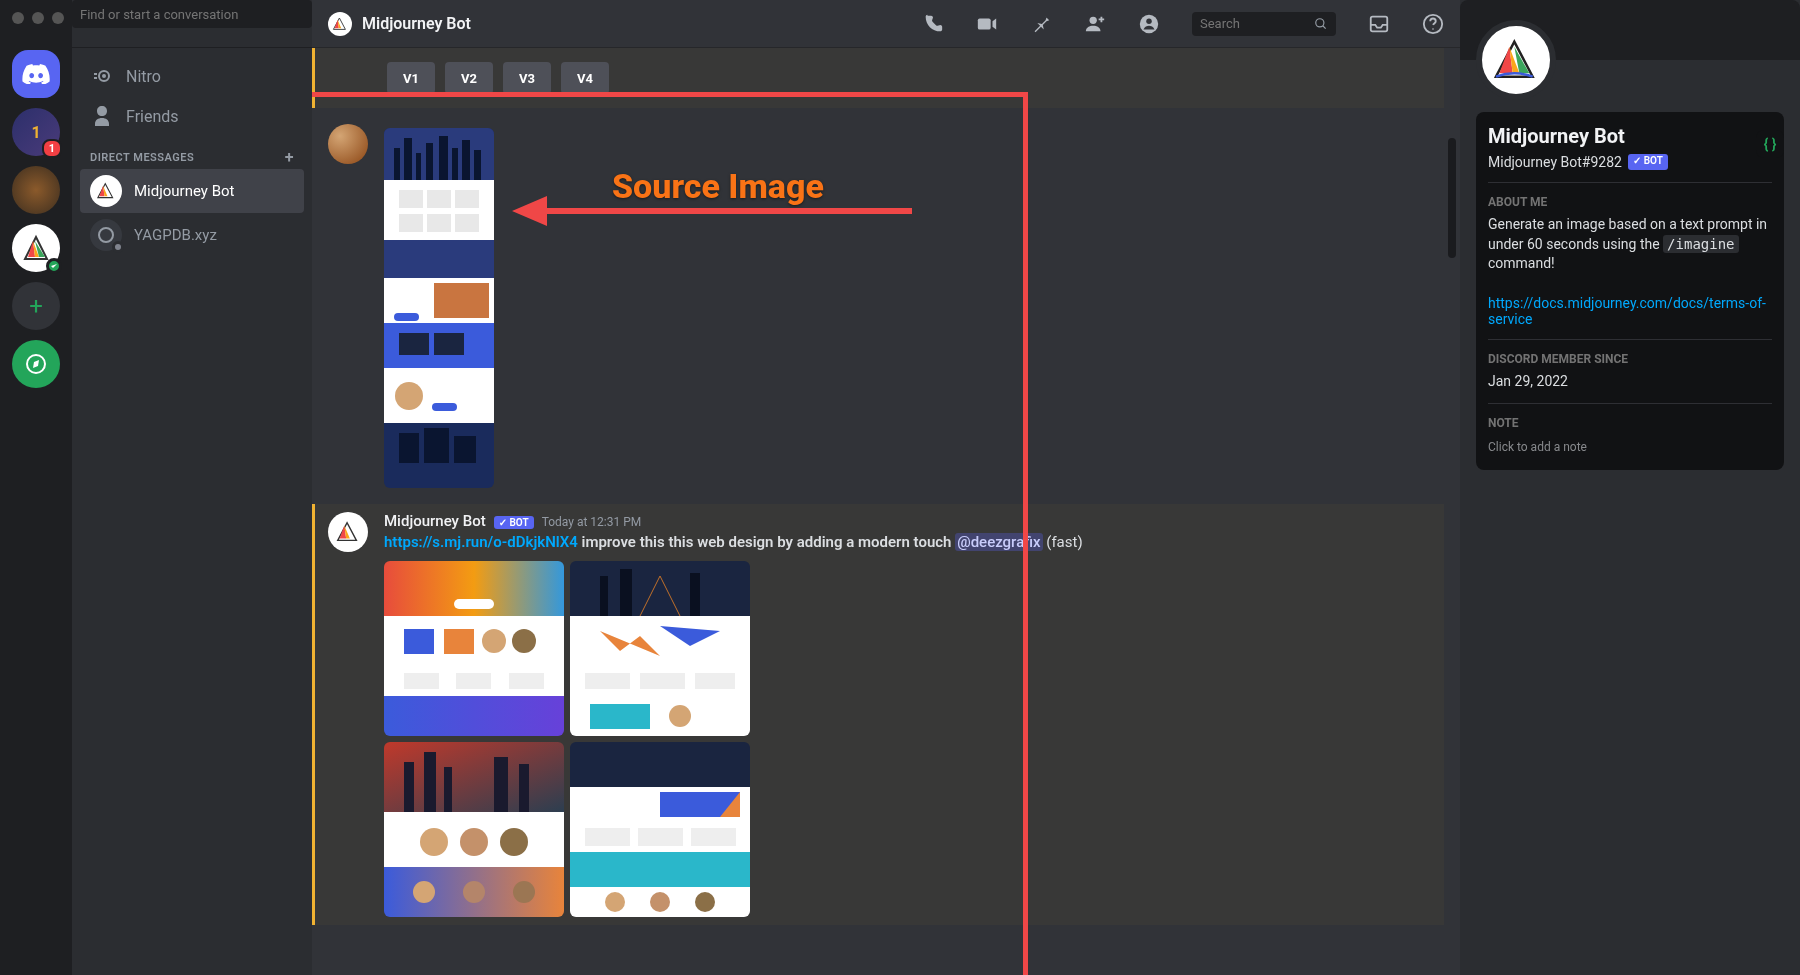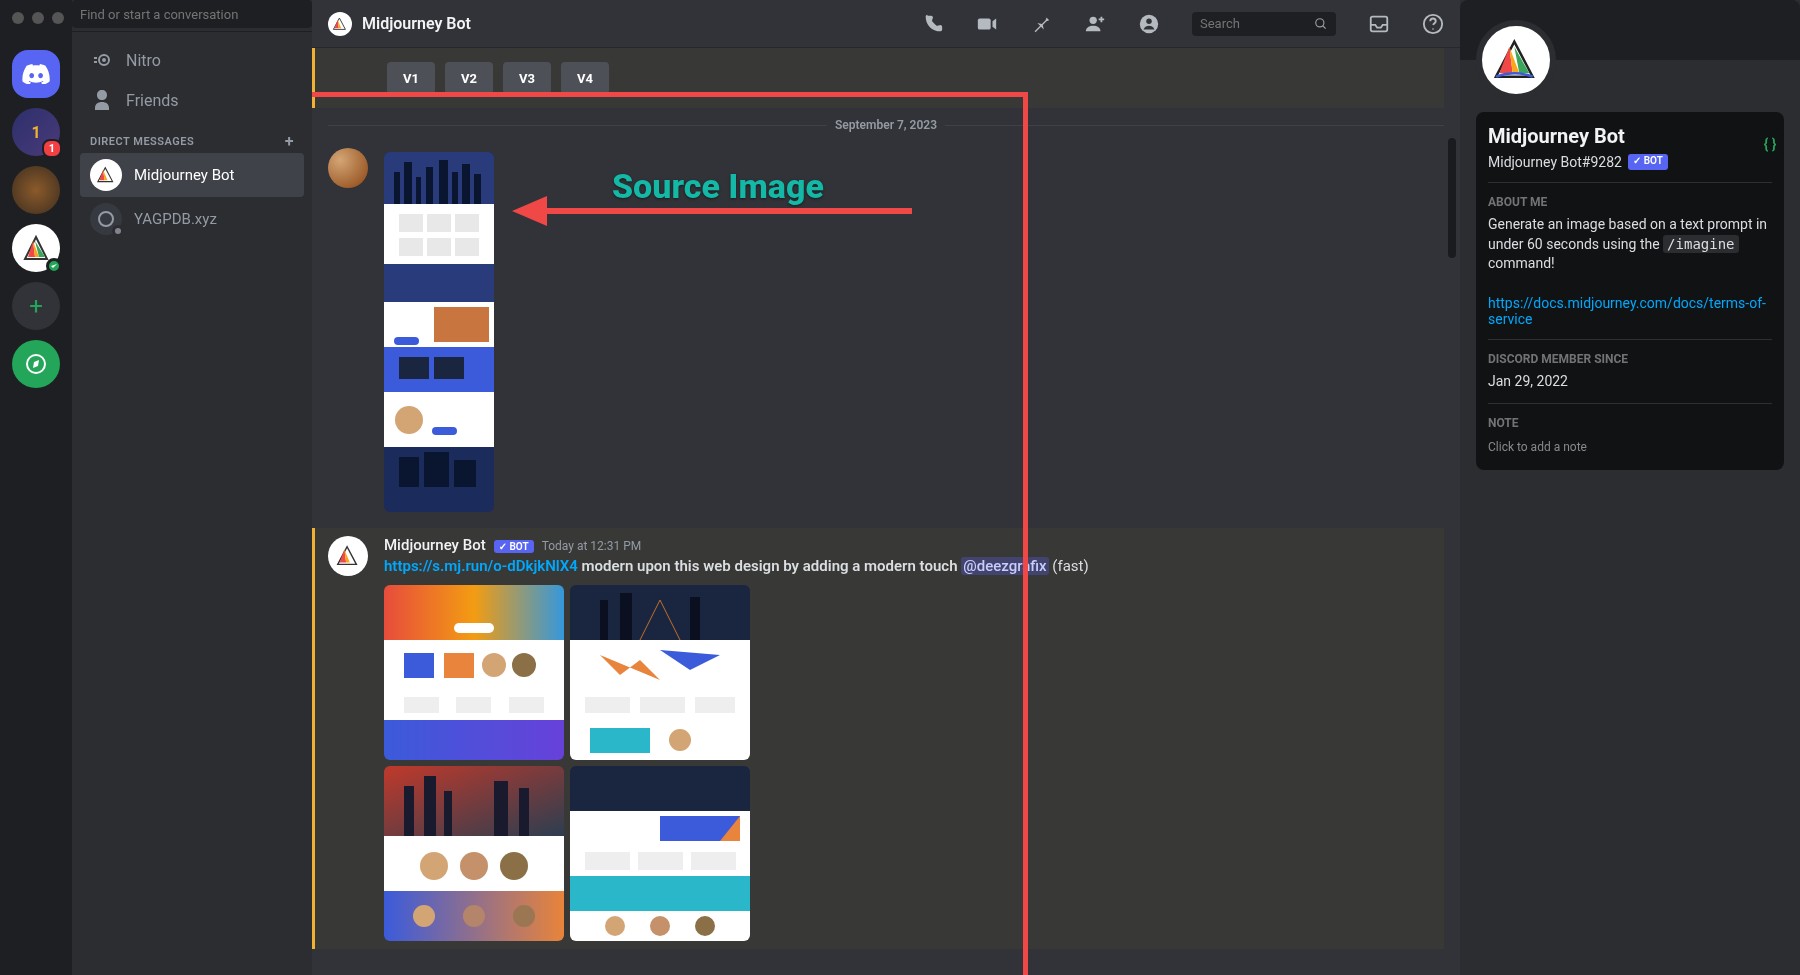--- a/index.html
+++ b/index.html
@@ -7,21 +7,21 @@
 .app{display:flex;height:975px}
 .traffic-lights{position:absolute;top:12px;left:12px;display:flex;gap:8px;z-index:100}
 .traffic-light{width:12px;height:12px;border-radius:50%;background:#555}
 .server-list{width:72px;background:#1e1f22;display:flex;flex-direction:column;align-items:center;padding-top:50px;gap:10px}
 .server-icon{width:48px;height:48px;border-radius:50%;background:#313338;display:flex;align-items:center;justify-content:center;cursor:pointer;position:relative}
 .server-icon.discord{background:#5865f2;border-radius:16px}
 .server-icon.add{background:#313338;color:#23a55a;font-size:24px}
 .server-icon.explore{background:#23a55a}
 .server-badge{position:absolute;bottom:-2px;right:-2px;background:#f23f43;color:#fff;border-radius:8px;font-size:11px;padding:1px 5px;font-weight:700;border:2px solid #1e1f22}
 .channel-list{width:240px;background:#2b2d31;display:flex;flex-direction:column}
-.search-box{height:32px;border-bottom:1px solid #1e1f22}
+.search-box{height:48px;border-bottom:1px solid #1e1f22}
 .search-input{width:100%;height:28px;background:#1e1f22;border:none;border-radius:4px;padding:0 8px;color:#949ba4;font-size:13px}
 .nav-section{padding:8px}
 .nav-item{display:flex;align-items:center;gap:12px;padding:8px 10px;border-radius:4px;cursor:pointer;color:#949ba4}
 .section-header{display:flex;justify-content:space-between;align-items:center;padding:12px 10px 2px;color:#949ba4;font-size:11px;font-weight:600;letter-spacing:0.5px}
 .dm-item{display:flex;align-items:center;gap:12px;padding:6px 10px;border-radius:4px;cursor:pointer;color:#949ba4;font-size:15px}
 .dm-item.active{background:#404249;color:#fff}
 .dm-avatar{width:32px;height:32px;border-radius:50%;background:#5865f2;display:flex;align-items:center;justify-content:center;font-size:16px;position:relative;flex-shrink:0}
 .main-area{flex:1;background:#313338;display:flex;flex-direction:column;position:relative}
 .main-header{height:48px;border-bottom:1px solid #26272a;display:flex;align-items:center;padding:0 16px;gap:10px}
 .header-avatar{width:24px;height:24px;border-radius:50%;background:#fff;display:flex;align-items:center;justify-content:center}
@@ -58,21 +58,21 @@
 .panel-tag{font-size:14px;color:#dbdee1;display:flex;gap:6px;margin-top:6px}
 .panel-bot-tag{background:#5865f2;color:#fff;font-size:10px;font-weight:600;padding:1px 5px;border-radius:3px}
 .panel-divider{height:1px;background:#2e2f34;margin:12px 0}
 .panel-section-title{font-size:12px;font-weight:700;color:#737373;margin-bottom:6px;text-transform:uppercase}
 .panel-text{font-size:14px;color:#dbdee1;line-height:1.4}
 .panel-code{background:#2b2d31;padding:1px 4px;border-radius:3px;font-family:monospace}
 .panel-link{color:#00a8fc;display:block;margin-top:21px;font-size:14px;word-break:break-all}
 .panel-note{font-size:12px;color:#87898c;padding:4px 0}
 .dev-badge{position:absolute;top:130px;right:16px;width:28px;height:28px;background:#111214;border-radius:8px;display:flex;align-items:center;justify-content:center;color:#23a55a;font-size:14px;font-weight:700}
 .annotation-box{position:absolute;border:5px solid #f04747;pointer-events:none;z-index:50}
-.annotation-label{position:absolute;color:#14b8a6;font-size:34px;font-weight:800;pointer-events:none;z-index:51;text-shadow:0 1px 3px rgba(0,0,0,0.5)}
+.annotation-label{position:absolute;color:#f97316;font-size:34px;font-weight:800;pointer-events:none;z-index:51;text-shadow:0 1px 3px rgba(0,0,0,0.5)}
 .annotation-arrow{position:absolute;z-index:51;pointer-events:none}
 .scrollbar-thumb{position:absolute;right:4px;top:90px;width:8px;height:120px;background:#1a1b1e;border-radius:4px}
 svg{display:block}
 </style>
 </head>
 <body>
 
 <div class="traffic-lights">
   <div class="traffic-light"></div>
   <div class="traffic-light"></div>
@@ -208,25 +208,20 @@
     <div class="messages">
       <div class="scrollbar-thumb"></div>
 
       <div class="variant-row">
         <button class="variant-btn">V1</button>
         <button class="variant-btn">V2</button>
         <button class="variant-btn">V3</button>
         <button class="variant-btn">V4</button>
       </div>
 
-      <div class="date-divider">
-        <div class="date-line"></div>
-        <span class="date-text">September 7, 2023</span>
-        <div class="date-line"></div>
-      </div>
 
       <div class="message">
         <div class="msg-avatar" style="background:radial-gradient(circle at 30% 30%,#d4a574,#8b4513)"></div>
         <div class="msg-content">
           <div class="msg-image">
             <svg width="110" height="360" viewBox="0 0 110 360">
               <rect width="110" height="52" fill="url(#sky1)"></rect>
               <defs>
                   <linearGradient id="sky1" x1="0" y1="0" x2="0" y2="1">
                     <stop offset="0" stop-color="#1a2b5c"></stop>
@@ -276,21 +271,21 @@
               <polygon points="11,8 17,22 13,22" fill="#faa61a"></polygon>
             </svg>
         </div>
         <div class="msg-content">
           <div class="msg-header">
             <span class="msg-author" style="color:#f2f3f5">Midjourney Bot</span>
             <span class="bot-tag">✓ BOT</span>
             <span class="msg-time">Today at 12:31 PM</span>
           </div>
           <div class="msg-text">
-            <span class="msg-link">https://s.mj.run/o-dDkjkNlX4</span><span style="font-weight:600"> modern upon this web design by adding a modern touch </span><span class="msg-mention">@deezgrafix</span><span> (fast)</span>
+            <span class="msg-link">https://s.mj.run/o-dDkjkNlX4</span><span style="font-weight:600"> improve this this web design by adding a modern touch </span><span class="msg-mention">@deezgrafix</span><span> (fast)</span>
           </div>
           <div class="msg-grid">
             <div class="msg-grid-col">
               <div class="grid-img">
                 <svg width="180" height="175" viewBox="0 0 180 175">
                     <rect width="180" height="55" fill="url(#g1)"></rect>
                     <defs>
                       <linearGradient id="g1">
                         <stop offset="0" stop-color="#e74c3c"></stop>
                         <stop offset="0.5" stop-color="#f39c12"></stop>

